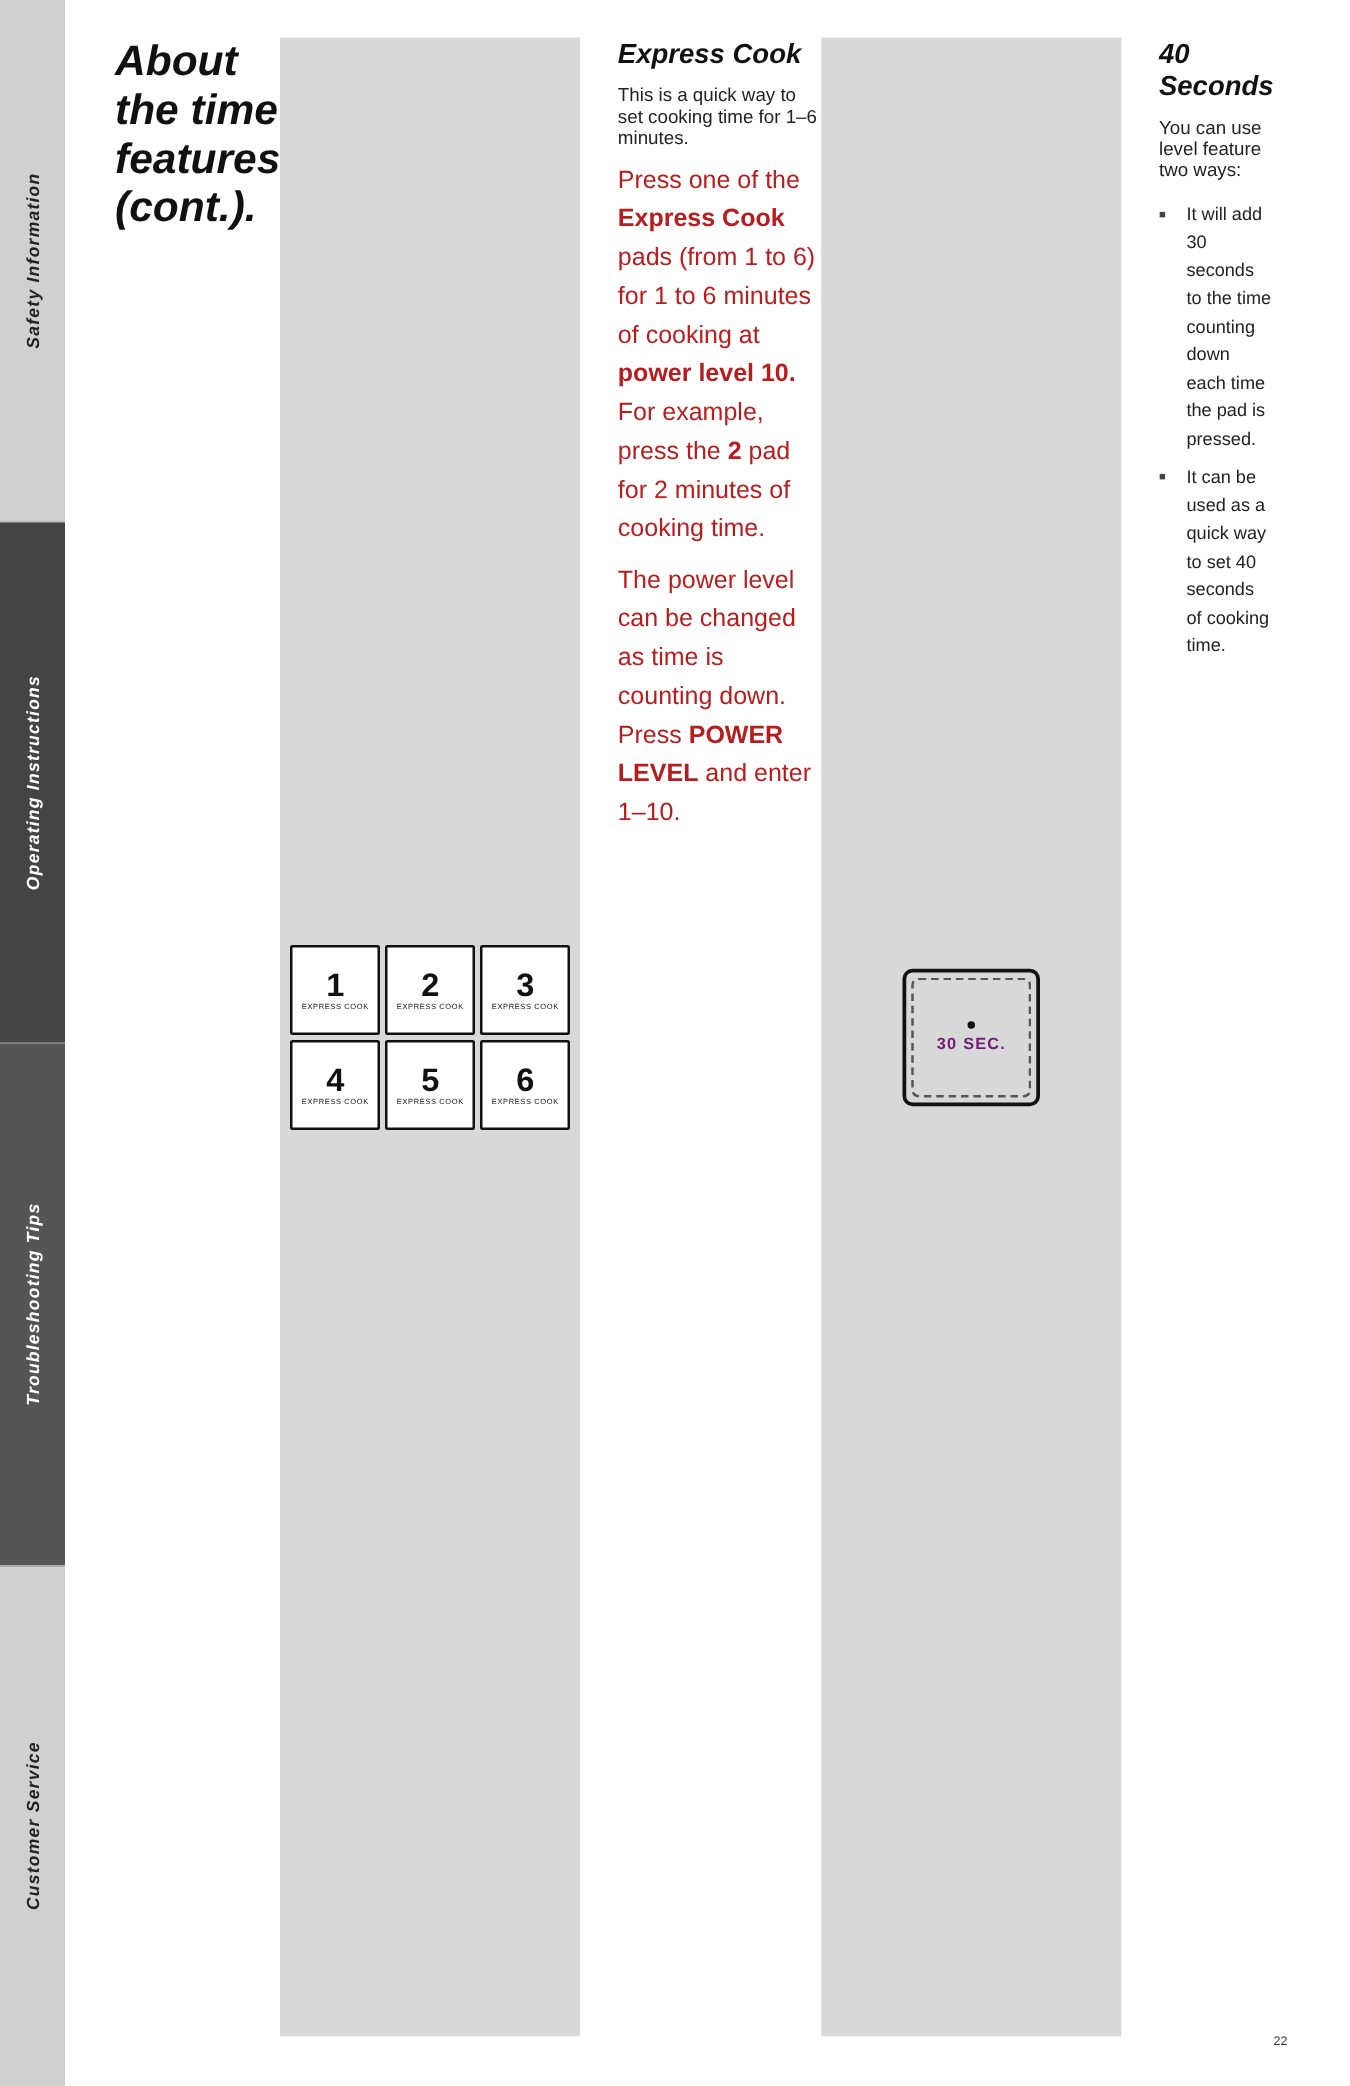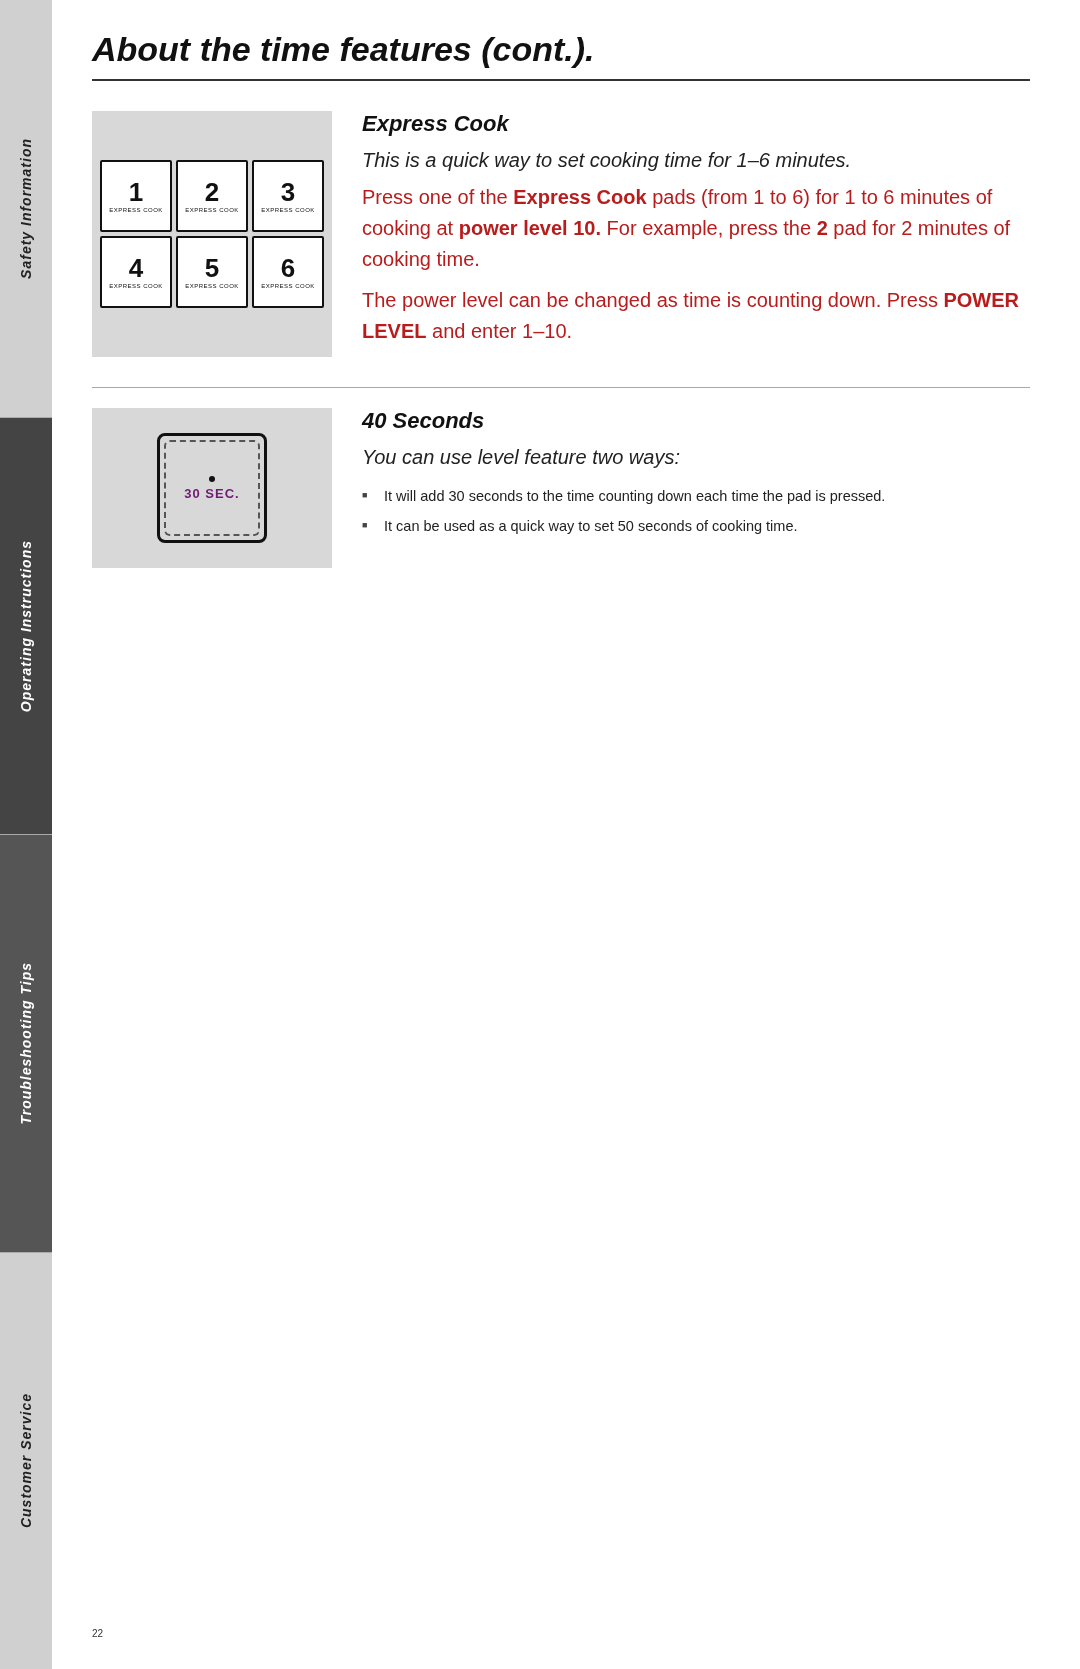--- a/index.html
+++ b/index.html
@@ -54,21 +54,21 @@
 
     .sidebar-section:nth-child(3) .sidebar-label {
       color: #fff;
     }
 
     
     .main-content {
       flex: 1;
       padding: 30px 50px 30px 40px;
       display: flex;
-      flex-direction: column;
+      flex-direction: row;
       overflow: hidden;
     }
 
     
     .page-title {
       font-size: 34px;
       font-style: italic;
       font-weight: bold;
       color: #111;
       margin-bottom: 10px;
@@ -191,22 +191,21 @@
 
     .section-heading {
       font-size: 22px;
       font-style: italic;
       font-weight: bold;
       color: #111;
       margin-bottom: 12px;
     }
 
     .subtitle-italic {
-      font-style: italic;
-      font-size: 20px;
+      font-size: 15px;
       color: #222;
       margin-bottom: 10px;
     }
 
     .body-text {
       font-size: 20px;
       color: #b91c1c;
       line-height: 1.55;
       margin-bottom: 10px;
     }
@@ -332,21 +331,21 @@
           <span class="sec-text">30 SEC.</span>
         </div>
       </div>
     </div>
 
     <div class="content-panel">
       <h2 class="section-heading">40 Seconds</h2>
       <p class="subtitle-italic">You can use level feature two ways:</p>
       <ul class="bullet-list">
         <li>It will add 30 seconds to the time counting down each time the pad is pressed.</li>
-        <li>It can be used as a quick way to set 50 seconds of cooking time.</li>
+        <li>It can be used as a quick way to set 40 seconds of cooking time.</li>
       </ul>
     </div>
   </div>
 
   <div class="bottom-sections"></div>
 
   <div class="page-footer">
     <span>22</span>
   </div>
 

